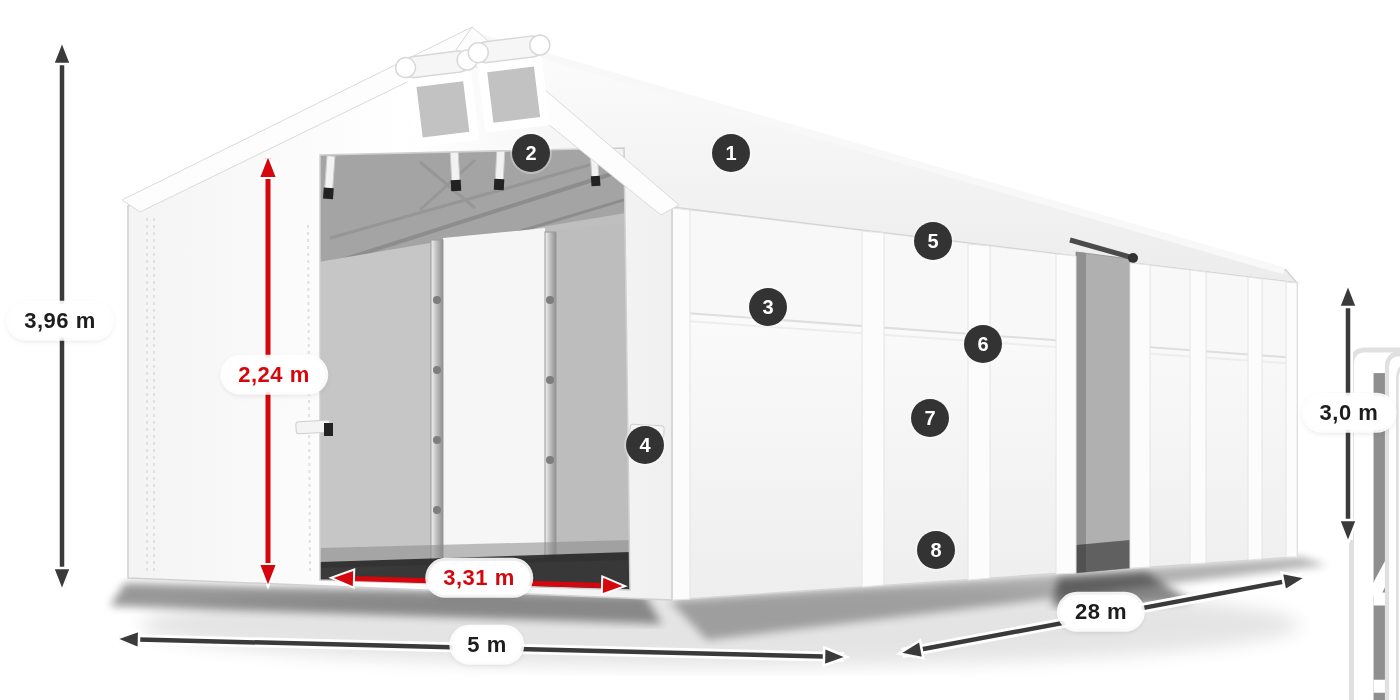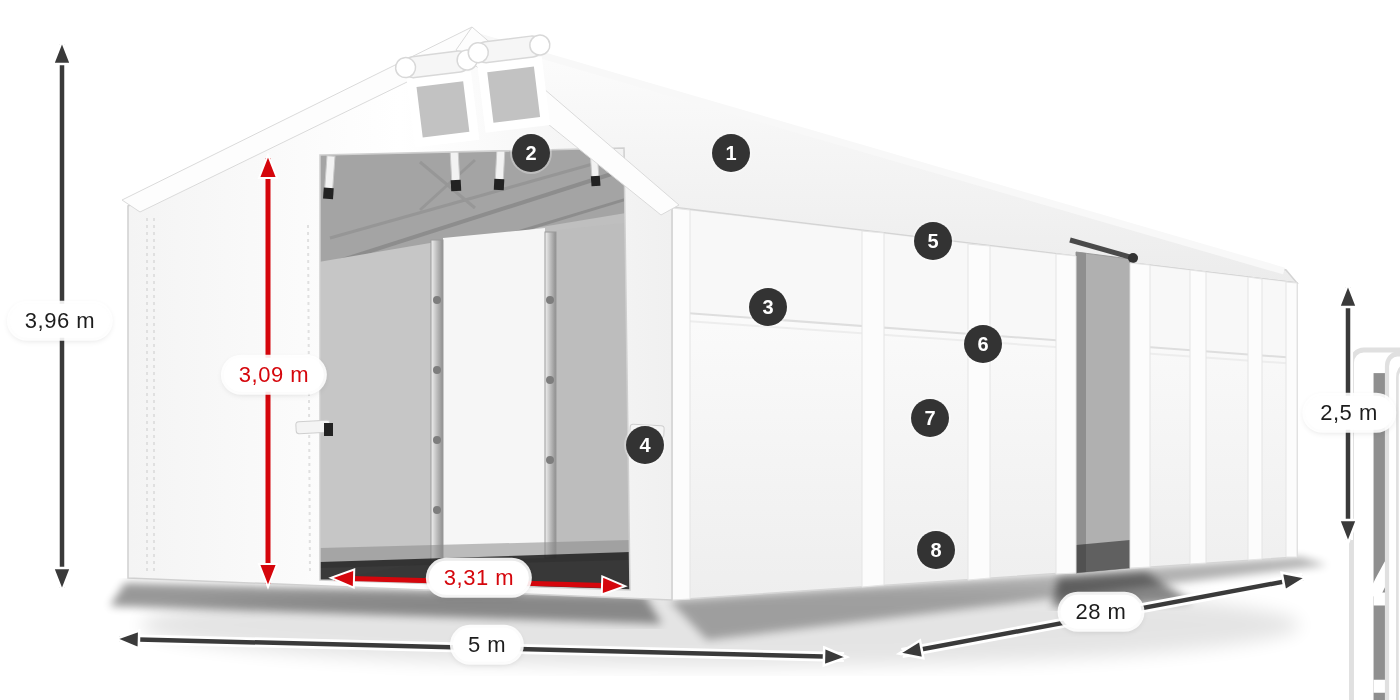--- a/index.html
+++ b/index.html
@@ -4,21 +4,21 @@
 <style>
   html,body{margin:0;padding:0;background:#ffffff;}
   .stage{
     position:relative;width:1400px;height:700px;background:#ffffff;
     overflow:hidden;font-family:"Liberation Sans",sans-serif;
   }
   .stage svg{position:absolute;left:0;top:0;}
   .pill{
     position:absolute;transform:translate(-50%,-50%);
     background:#ffffff;border-radius:19px;padding:4px 15px;
-    font-weight:normal;font-size:22px;line-height:1.2;color:#1d1d1d;
+    font-weight:bold;font-size:22px;line-height:1.2;color:#1d1d1d;
     box-shadow:0 0 0 3px rgba(255,255,255,.9),0 2px 7px rgba(0,0,0,.16);
     white-space:nowrap;letter-spacing:.5px;z-index:4;
   }
   .pill.red{color:#d5060c;}
   .badge{
     position:absolute;transform:translate(-50%,-50%);
     width:38px;height:38px;border-radius:50%;
     background:#333333;color:#ffffff;
     display:flex;align-items:center;justify-content:center;
     font-weight:bold;font-size:20px;z-index:5;cursor:pointer;
@@ -246,25 +246,25 @@
     </g>
     <g>
       <line x1="268" y1="158" x2="268" y2="584" stroke="#d5060c" stroke-width="5" marker-start="url(#headRed)" marker-end="url(#headRed)"></line>
     </g>
     <g>
       <line x1="334" y1="578" x2="622" y2="586" stroke="#d5060c" stroke-width="5" marker-start="url(#headRed)" marker-end="url(#headRed)"></line>
     </g>
   </svg>
 
   <div class="pill" style="left:60px;top:321px">3,96 m</div>
-  <div class="pill red" style="left:274px;top:375px">3,09 m</div>
+  <div class="pill red" style="left:274px;top:375px">2,24 m</div>
   <div class="pill red" style="left:479px;top:578px">3,31 m</div>
   <div class="pill" style="left:487px;top:645px">5 m</div>
   <div class="pill" style="left:1101px;top:612px">28 m</div>
-  <div class="pill" style="left:1349px;top:413px">2,5 m</div>
+  <div class="pill" style="left:1349px;top:413px">3,0 m</div>
 
   <div class="badge" style="left:731px;top:153px">1</div>
   <div class="badge" style="left:531px;top:153px">2</div>
   <div class="badge" style="left:768px;top:307px">3</div>
   <div class="badge" style="left:645px;top:445px">4</div>
   <div class="badge" style="left:933px;top:241px">5</div>
   <div class="badge" style="left:983px;top:344px">6</div>
   <div class="badge" style="left:930px;top:418px">7</div>
   <div class="badge" style="left:936px;top:550px">8</div>
 

